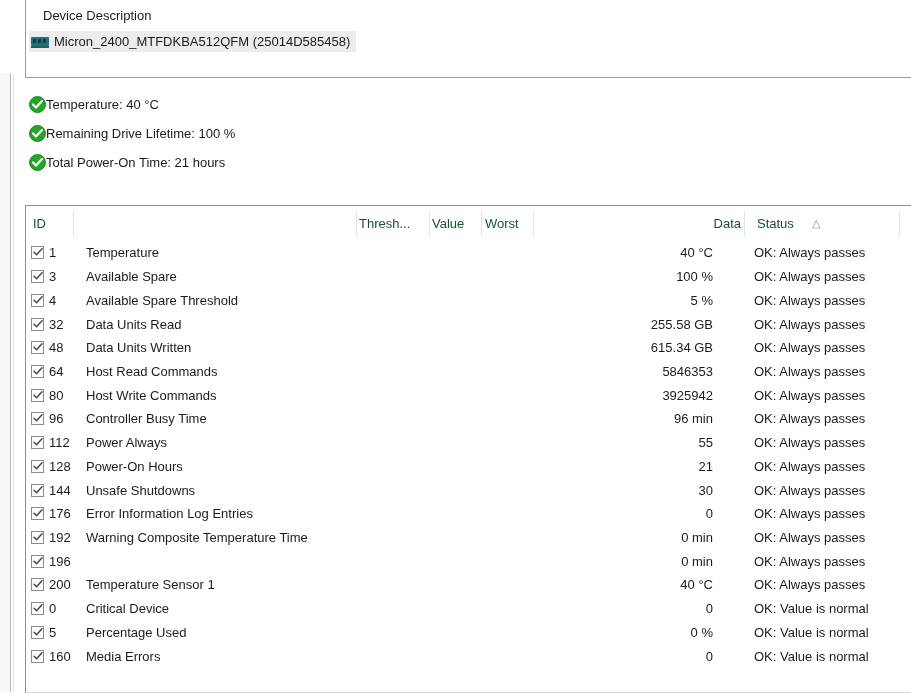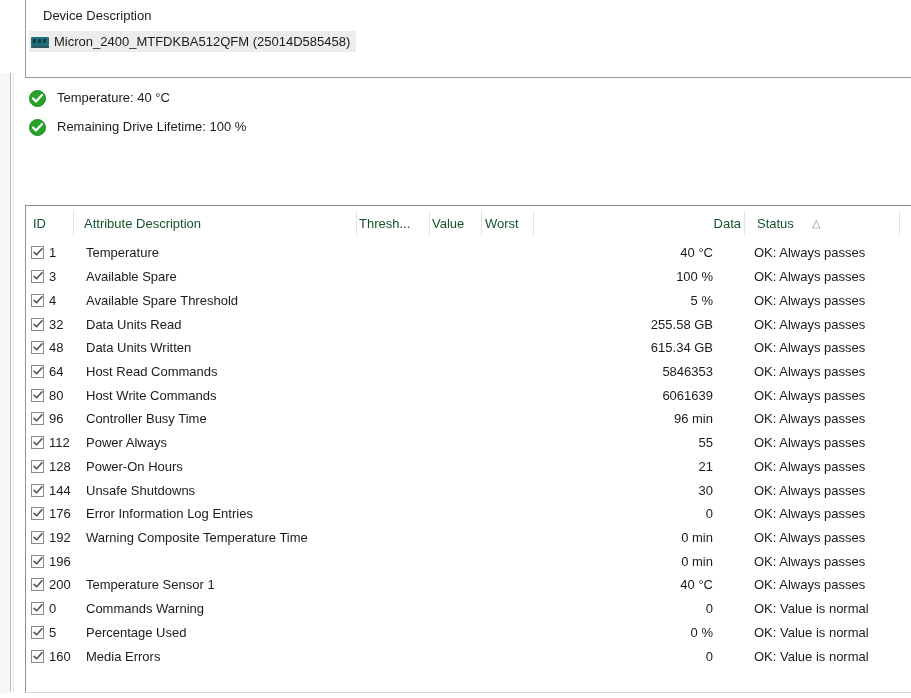--- a/index.html
+++ b/index.html
@@ -24,21 +24,21 @@
   .device-row {
     position:absolute; left:3px; top:36px; height:21px;
     display:flex; align-items:center; gap:5px;
     background:#ececec; padding:0 6px 0 2px; max-width:370px;
   }
   .device-icon { width:18px; height:11px; display:inline-block; flex:0 0 auto; }
   .device-name { white-space:nowrap; }
 
   
   .overview { position:absolute; left:29px; top:90px; width:600px; }
-  .overview-item { height:29px; display:flex; align-items:flex-start; gap:11px; }
+  .overview-item { height:29px; display:flex; align-items:center; }
   .ok-badge {
     width:17px; height:17px; border-radius:50%;
     background:#27a32a; border:1px solid #1e8c22;
     display:flex; align-items:center; justify-content:center; flex:0 0 auto;
   }
   .ok-badge svg { display:block; }
 
   
   .smart-table {
     position:absolute; left:25px; top:205px; width:890px; height:488px;
@@ -108,26 +108,33 @@
   <div class="overview-item">
     <span class="ok-badge">
       <svg width="11" height="9" viewBox="0 0 11 9">
         <path d="M1 4.5 L4 7.5 L10 1" stroke="#ffffff" stroke-width="2.2" fill="none" stroke-linecap="round" stroke-linejoin="round"></path>
       </svg>
     </span>
     <span class="ov-text">Remaining Drive Lifetime: 100 %</span>
   </div>
 
 
+  <div class="overview-item">
+    <span class="ok-badge">
+      <svg width="11" height="9" viewBox="0 0 11 9">
+        <path d="M1 4.5 L4 7.5 L10 1" stroke="#ffffff" stroke-width="2.2" fill="none" stroke-linecap="round" stroke-linejoin="round"></path>
+      </svg>
+    </span>
+    <span class="ov-text">Total Power-On Time: 21 hours</span>
+  </div>
 </div>
 
   <div class="smart-table">
     <div class="table-header">
       <div class="hcell h-id">ID</div>
-      <div class="hcell h-attr">Attribute Description</div>
       <div class="hcell h-thresh">Thresh...</div>
       <div class="hcell h-value">Value</div>
       <div class="hcell h-worst">Worst</div>
       <div class="hcell h-data">Data</div>
       <div class="hcell h-status">Status</div>
       <div class="hcell h-sort">△</div>
       <div class="hsep" style="left:47px"></div>
       <div class="hsep" style="left:330px"></div>
       <div class="hsep" style="left:403px"></div>
       <div class="hsep" style="left:455px"></div>
@@ -209,21 +216,21 @@
   </div>
 
   <div class="trow">
     <span class="cb">
       <svg width="10" height="9" viewBox="0 0 10 9">
         <path d="M1 4.2 L3.6 6.8 L9 0.8" stroke="#454c54" stroke-width="1.5" fill="none" stroke-linecap="round" stroke-linejoin="round"></path>
       </svg>
     </span>
     <span class="c-id">80</span>
     <span class="c-attr">Host Write Commands</span>
-    <span class="c-data">6061639</span>
+    <span class="c-data">3925942</span>
     <span class="c-status">OK: Always passes</span>
   </div>
 
   <div class="trow">
     <span class="cb">
       <svg width="10" height="9" viewBox="0 0 10 9">
         <path d="M1 4.2 L3.6 6.8 L9 0.8" stroke="#454c54" stroke-width="1.5" fill="none" stroke-linecap="round" stroke-linejoin="round"></path>
       </svg>
     </span>
     <span class="c-id">96</span>
@@ -315,21 +322,21 @@
     <span class="c-status">OK: Always passes</span>
   </div>
 
   <div class="trow">
     <span class="cb">
       <svg width="10" height="9" viewBox="0 0 10 9">
         <path d="M1 4.2 L3.6 6.8 L9 0.8" stroke="#454c54" stroke-width="1.5" fill="none" stroke-linecap="round" stroke-linejoin="round"></path>
       </svg>
     </span>
     <span class="c-id">0</span>
-    <span class="c-attr">Commands Warning</span>
+    <span class="c-attr">Critical Device</span>
     <span class="c-data">0</span>
     <span class="c-status">OK: Value is normal</span>
   </div>
 
   <div class="trow">
     <span class="cb">
       <svg width="10" height="9" viewBox="0 0 10 9">
         <path d="M1 4.2 L3.6 6.8 L9 0.8" stroke="#454c54" stroke-width="1.5" fill="none" stroke-linecap="round" stroke-linejoin="round"></path>
       </svg>
     </span>

